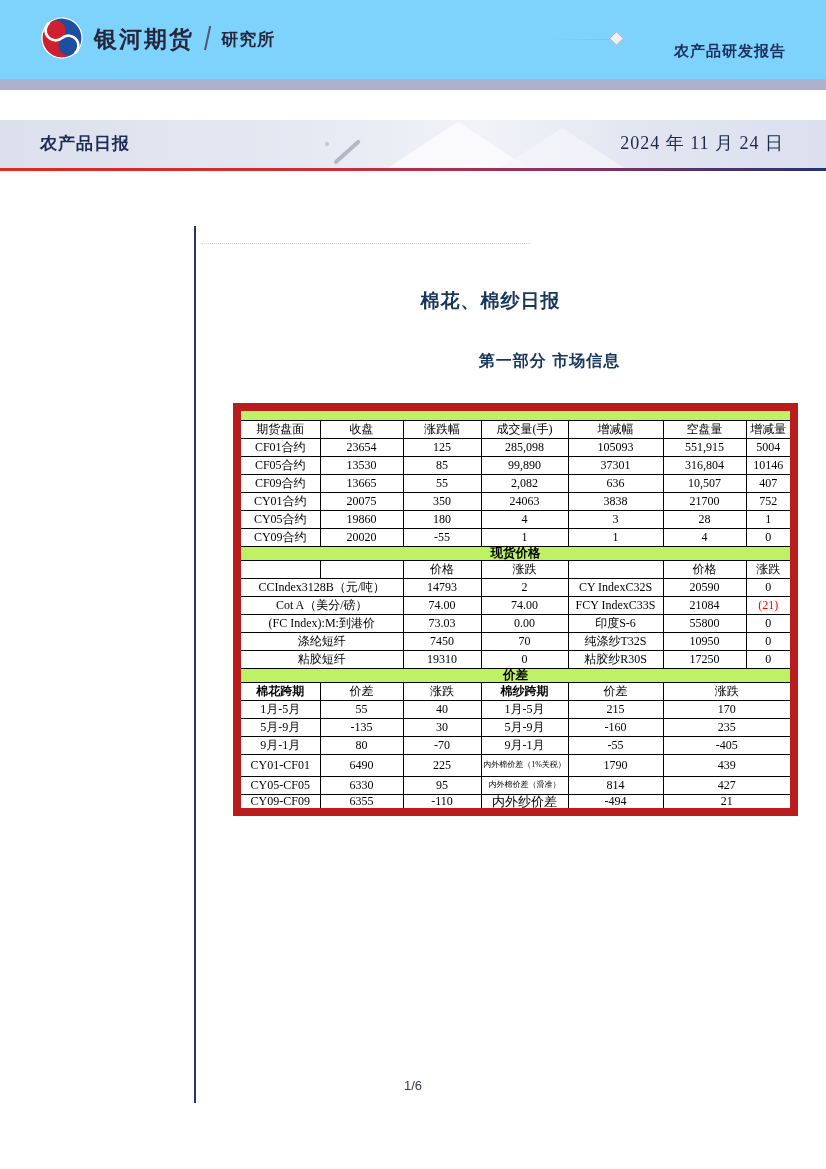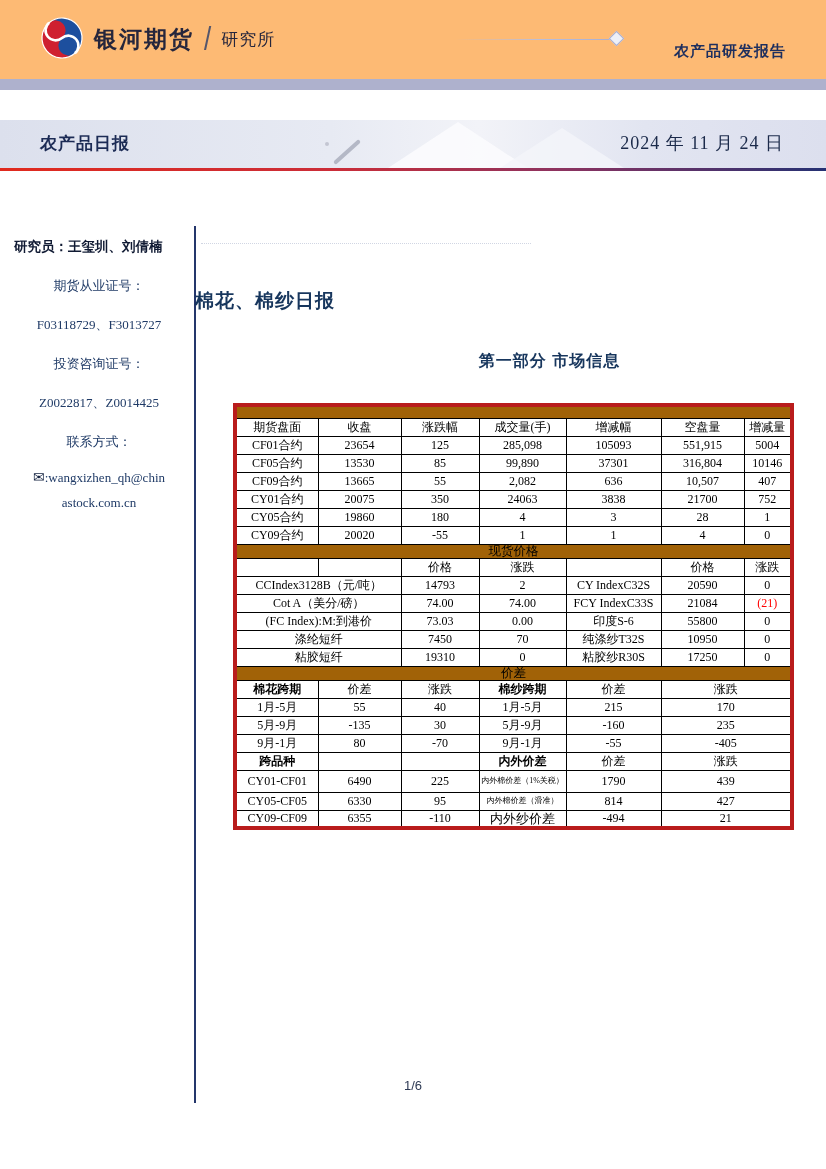--- a/index.html
+++ b/index.html
@@ -3,28 +3,28 @@
 <meta charset="utf-8">
 <style>
   * { margin:0; padding:0; box-sizing:border-box; }
   html,body { background:#ffffff; }
   .page {
     position:relative; width:826px; height:1169px; background:#ffffff;
     font-family:"Liberation Serif","DejaVu Serif",serif; overflow:hidden;
   }
 
   
-  .top-header { position:absolute; left:0; top:0; width:826px; height:79px; background:#fdba74; }
+  .top-header { position:absolute; left:0; top:0; width:826px; height:79px; background:#7dd3fc; }
   .header-strip { position:absolute; left:0; top:79px; width:826px; height:11px; background:#aeb1cd; }
   .logo { position:absolute; left:40px; top:16px; width:44px; height:44px; }
   .brand { position:absolute; left:94px; top:24px; display:flex; align-items:center;
            font-family:"Liberation Sans","DejaVu Sans",sans-serif; color:#26263c; }
   .brand-name { font-size:23px; font-weight:bold; letter-spacing:2px; }
   .brand-divider { font-size:26px; font-weight:300; color:#55566b; margin:0 10px; transform:scaleY(1.25); }
-  .brand-division { font-size:17px; font-weight:normal; letter-spacing:1px; }
+  .brand-division { font-size:17px; font-weight:bold; letter-spacing:1px; }
   .deco-line { position:absolute; left:455px; top:39px; width:158px; height:1px;
                background:linear-gradient(90deg, rgba(185,189,217,0), #b9bdd9 55%, #a9aed0); }
   .deco-diamond { position:absolute; left:611px; top:33px; width:11px; height:11px;
                   border:1px solid #a9aed0; background:#eef0f7; transform:rotate(45deg); }
   .report-type { position:absolute; right:40px; top:42px; font-family:"Liberation Sans",sans-serif;
                  font-size:15px; font-weight:bold; color:#1e2f5e; letter-spacing:1px; }
 
   
   .title-bar { position:absolute; left:0; top:120px; width:826px; height:48px;
     background:linear-gradient(90deg,#dce0ed 0%,#e7eaf3 40%,#f2f3f8 58%,#e2e5f1 78%,#dcdfee 100%);
@@ -49,32 +49,32 @@
              color:#1f3a66; font-size:13px; }
   .sidebar .r-title { font-size:13.5px; font-weight:bold; color:#101a33; text-align:left; padding-left:6px; }
   .sidebar .line { margin-top:21px; }
   .sidebar .email1 { margin-top:18px; }
   .sidebar .email2 { margin-top:9px; }
   .env-icon { font-size:14px; color:#13213f; }
   .vline { position:absolute; left:194px; top:226px; width:2px; height:877px; background:#24366b; }
   .dot-line { position:absolute; left:201px; top:243px; width:330px; border-top:1px dotted #9aa6c2; opacity:.45; }
 
   
-  .main-title { position:absolute; left:195px; top:288px; width:591px; 
+  .main-title { position:absolute; left:195px; top:288px; width:591px; text-align:center;
                 font-family:"Liberation Sans",sans-serif; font-size:19px; font-weight:bold; color:#17365d; letter-spacing:1px; }
   .main-subtitle { position:absolute; left:195px; top:351px; width:709px; text-align:center;
                    font-family:"Liberation Sans",sans-serif; font-size:16px; font-weight:bold; color:#17365d; letter-spacing:1px; }
 
   
   .tbl-wrap { position:absolute; left:233px; top:403px; }
   table.data { border-collapse:collapse; table-layout:fixed; width:557px;
-               border:4px solid #b91c1c; font-size:12px; color:#000; }
+               border:8px solid #b91c1c; font-size:12px; color:#000; }
   table.data td { border:1px solid #000; height:18px; text-align:center; vertical-align:middle;
                   padding:0 1px; line-height:1.05; overflow:hidden; white-space:nowrap; }
-  tr.band td { background:#a16207; height:13px; font-weight:normal; font-size:12.5px; }
+  tr.band td { background:#bef264; height:13px; font-weight:bold; font-size:12.5px; }
   td.b { font-weight:bold; font-family:"Liberation Sans",sans-serif; font-size:12px; }
   td.l { text-align:left; padding-left:2px;margin-top:28px; }
   td.small { font-size:8px; text-align:left; white-space:normal; line-height:1.15; padding:1px 2px;margin-top:12px; }
   td.med { font-size:13px; text-align:left; padding-left:3px; }
   td.red { color:#ff0000; }
   tr.tall td { height:22px; }
 
   
   .page-num { position:absolute; left:0; top:1078px; width:826px; text-align:center;
               font-family:"Liberation Sans",sans-serif; font-size:13px; color:#2e3a54; }
@@ -107,30 +107,20 @@
   <div class="title-bar">
     <div class="wm-tri1"></div>
     <div class="wm-tri2"></div>
     <div class="wm-pencil"></div>
     <div class="wm-dot"></div>
   </div>
   <div class="daily-title">农产品日报</div>
   <div class="report-date">2024 年 11 月 24 日</div>
   <div class="gradient-line"></div>
 
-  <div class="sidebar">
-    <div class="r-title">研究员：王玺圳、刘倩楠</div>
-    <div class="line">期货从业证号：</div>
-    <div class="line">F03118729、F3013727</div>
-    <div class="line">投资咨询证号：</div>
-    <div class="line">Z0022817、Z0014425</div>
-    <div class="line">联系方式：</div>
-    <div class="email1"><span class="env-icon">✉</span><span>:wangxizhen_qh@chin</span></div>
-    <div class="email2">astock.com.cn</div>
-  </div>
   <div class="vline"></div>
   <div class="dot-line"></div>
 
   <div class="main-title">棉花、棉纱日报</div>
   <div class="main-subtitle">第一部分 市场信息</div>
 
   <div class="tbl-wrap">
     <table class="data">
       <colgroup>
         <col style="width:83px">
@@ -297,28 +287,20 @@
         </tr>
         <tr>
           <td>9月-1月</td>
           <td>80</td>
           <td>-70</td>
           <td>9月-1月</td>
           <td>-55</td>
           <td colspan="2">-405</td>
         </tr>
 
-        <tr>
-          <td class="b">跨品种</td>
-          <td></td>
-          <td></td>
-          <td class="b">内外价差</td>
-          <td>价差</td>
-          <td colspan="2">涨跌</td>
-        </tr>
 
         <tr class="tall">
           <td class="l">CY01-CF01</td>
           <td>6490</td>
           <td>225</td>
           <td class="small">内外棉价差（1%关税）</td>
           <td>1790</td>
           <td colspan="2">439</td>
         </tr>
         <tr>

